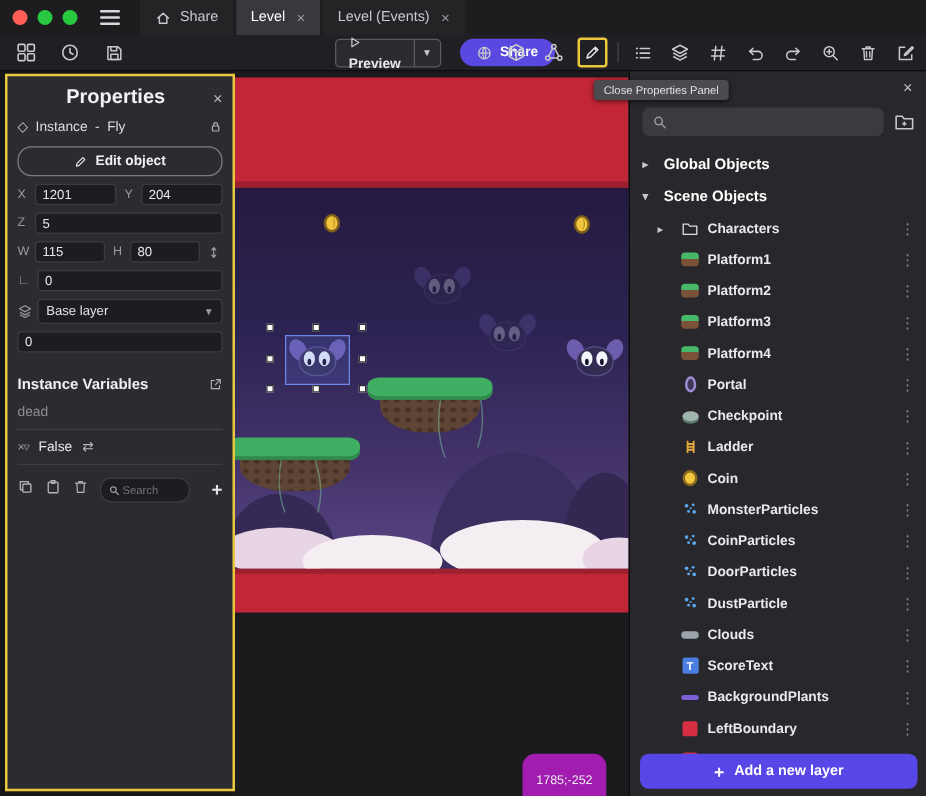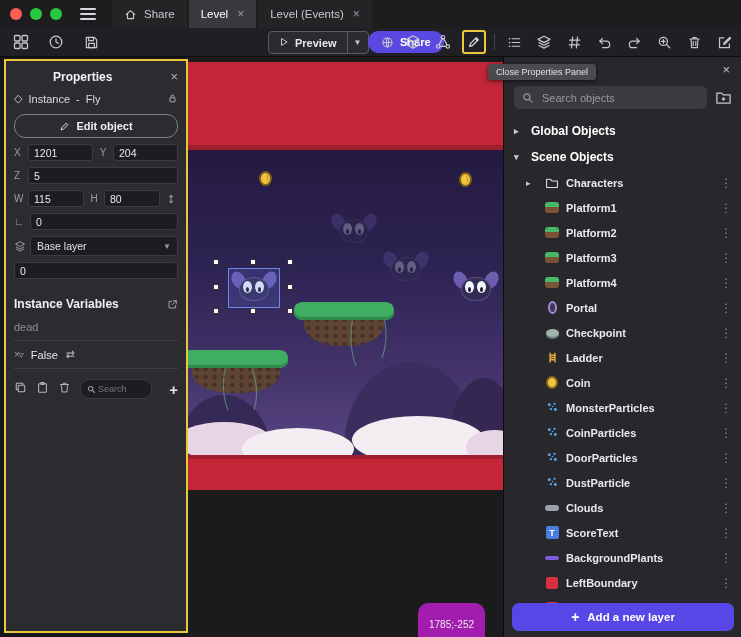--- a/index.html
+++ b/index.html
@@ -17,31 +17,31 @@
   .tab{display:flex;align-items:center;gap:7px;padding:0 12px;font-size:11.5px;color:#c9c9cf;background:#242427;margin-right:2px;cursor:pointer;}
   .tab.active{background:#39393d;color:#fff;}
   .tab .tclose{font-size:12px;color:#9a9aa2;margin-left:2px;}
   .ico{display:inline-flex;align-items:center;justify-content:center;color:#c8c8cc;}
   .ico svg{display:block;}
 
   
   .toolbar{position:absolute;top:28px;left:0;right:0;height:28px;background:#202024;border-bottom:1px solid #0c0c0e;z-index:15;}
   .tb-left{position:absolute;left:10px;top:0;height:28px;display:flex;align-items:center;gap:13px;}
   .preview-btn{position:absolute;left:268px;top:3px;height:21px;display:flex;align-items:center;background:#2b2b2f;border:1px solid #5a5a60;border-radius:4px;color:#e8e8ec;font-size:11px;font-weight:bold;cursor:pointer;}
-  .preview-main{display:flex;align-items:flex-start;gap:6px;padding:0 10px;}
+  .preview-main{display:flex;align-items:flex-start;gap:6px;padding:0 10px;flex-direction:column;}
   .preview-sep{width:1px;height:21px;background:#5a5a60;}
   .preview-caret{padding:0 6px;font-size:8px;color:#c8c8cc;}
   .share-btn{position:absolute;left:368px;top:3px;height:22px;display:flex;align-items:center;gap:6px;padding:0 13px;background:#5a49e0;border-radius:12px;color:#fff;font-size:11px;font-weight:bold;cursor:pointer;}
   .tb-right{position:absolute;right:6px;top:0;height:28px;display:flex;align-items:center;gap:8px;}
   .tbico{width:22px;height:24px;display:flex;align-items:center;justify-content:center;color:#c8c8cc;cursor:pointer;border-radius:3px;}
   .tbico.hl{border:2px solid #ecc83d;width:24px;height:24px;box-sizing:border-box;color:#e8e8ec;}
   .tb-div{width:1px;height:16px;background:#44444a;}
 
   
-  .tooltip{position:absolute;left:488px;top:64px;background:#4a4a4f;color:#e2e2e6;font-size:9px;padding:3px 8px;border-radius:3px;z-index:40;box-shadow:0 1px 4px rgba(0,0,0,.6);}
+  .tooltip{position:absolute;left:475px;top:64px;background:#4a4a4f;color:#e2e2e6;font-size:9px;padding:3px 8px;border-radius:3px;z-index:40;box-shadow:0 1px 4px rgba(0,0,0,.6);}
 
   
   .canvas{position:absolute;left:186px;top:56px;width:317px;height:581px;background:#1b1b1e;overflow:hidden;z-index:1;}
   .band{position:absolute;left:0;right:0;background:#c22637;z-index:5;}
   .band.top{top:6px;height:88px;box-shadow:inset 0 -5px 0 #9e1f2e;}
   .band.bottom{top:399px;height:35px;box-shadow:inset 0 4px 0 #9e1f2e;}
   .sky{position:absolute;left:0;right:0;top:94px;height:305px;overflow:hidden;background:linear-gradient(180deg,#241a40 0%,#2d2352 38%,#43336a 72%,#584683 100%);}
   .mtn{position:absolute;background:#362a58;border-radius:50% 50% 0 0 / 90% 90% 0 0;z-index:2;}
   .cloud{position:absolute;background:#f4edf2;border-radius:50%;z-index:3;}
   .cloud.pink{background:#e7d4e4;}
@@ -64,21 +64,21 @@
   .handle{position:absolute;width:6px;height:6px;background:#fff;border:1px solid #333;box-sizing:border-box;}
   .h-nw{left:-3px;top:-3px}.h-n{left:calc(50% - 3px);top:-3px}.h-ne{right:-3px;top:-3px}
   .h-w{left:-3px;top:calc(50% - 3px)}.h-e{right:-3px;top:calc(50% - 3px)}
   .h-sw{left:-3px;bottom:-3px}.h-s{left:calc(50% - 3px);bottom:-3px}.h-se{right:-3px;bottom:-3px}
   .coord-badge{position:absolute;left:232px;top:547px;height:19px;display:flex;align-items:center;padding:12px 11px;background:#a21caf;border-radius:10px;color:#ececf0;font-size:10px;z-index:10;}
 
   
   .props-panel{position:absolute;left:4px;top:59px;width:184px;height:574px;box-sizing:border-box;border:2px solid #e9c83e;background:#2c2c30;z-index:20;}
   .props-inner{padding:8px;color:#e4e4e8;}
   .p-header{display:flex;align-items:center;justify-content:space-between;}
-  .p-title{font-size:12px;font-weight:bold;color:#f2f2f5;padding-left:39px;}
+  .p-title{font-size:16px;font-weight:bold;color:#f2f2f5;padding-left:39px;}
   .p-close{font-size:13px;color:#b8b8be;cursor:pointer;}
   .p-instance{display:flex;align-items:center;gap:6px;margin-top:8px;font-size:11px;color:#dcdce2;}
   .p-instance .spacer{flex:1;}
   .diamond{color:#cfcfd6;font-size:11px;}
   .edit-btn{margin-top:9px;height:22px;border:1px solid #7c7c84;border-radius:11px;display:flex;align-items:center;justify-content:center;gap:6px;font-size:11px;font-weight:bold;color:#f0f0f4;cursor:pointer;}
   .prow{display:grid;align-items:center;gap:4px;margin-top:6px;}
   .prow.xy{grid-template-columns:10px 1fr 12px 1fr;}
   .prow.z{grid-template-columns:10px 1fr;}
   .prow.wh{grid-template-columns:10px 1fr 12px 1fr 14px;}
   .prow.one{grid-template-columns:12px 1fr;}
@@ -482,21 +482,20 @@
   </div>
 
   <div class="objpanel">
     <span class="op-close">×</span>
     <div class="op-search-row">
       <div class="op-search">
         <svg width="12" height="12" viewBox="0 0 16 16" fill="none" stroke="#98989e" stroke-width="1.6" stroke-linecap="round">
             <circle cx="6.5" cy="6.5" r="4"></circle>
             <path d="M9.6 9.6L13.5 13.5"></path>
           </svg>
-        <input placeholder="Search objects" style="">
       </div>
       <span class="ico">
         <svg width="17" height="17" viewBox="0 0 16 16" fill="none" stroke="#c8c8cc" stroke-width="1.2" stroke-linejoin="round">
             <path d="M1.8 3.8h4.5l1.5 1.8h6.4v7.6H1.8z"></path>
             <path d="M8 7.8v3.2M6.4 9.4h3.2"></path>
           </svg>
       </span>
     </div>
 
     <div class="tree">

